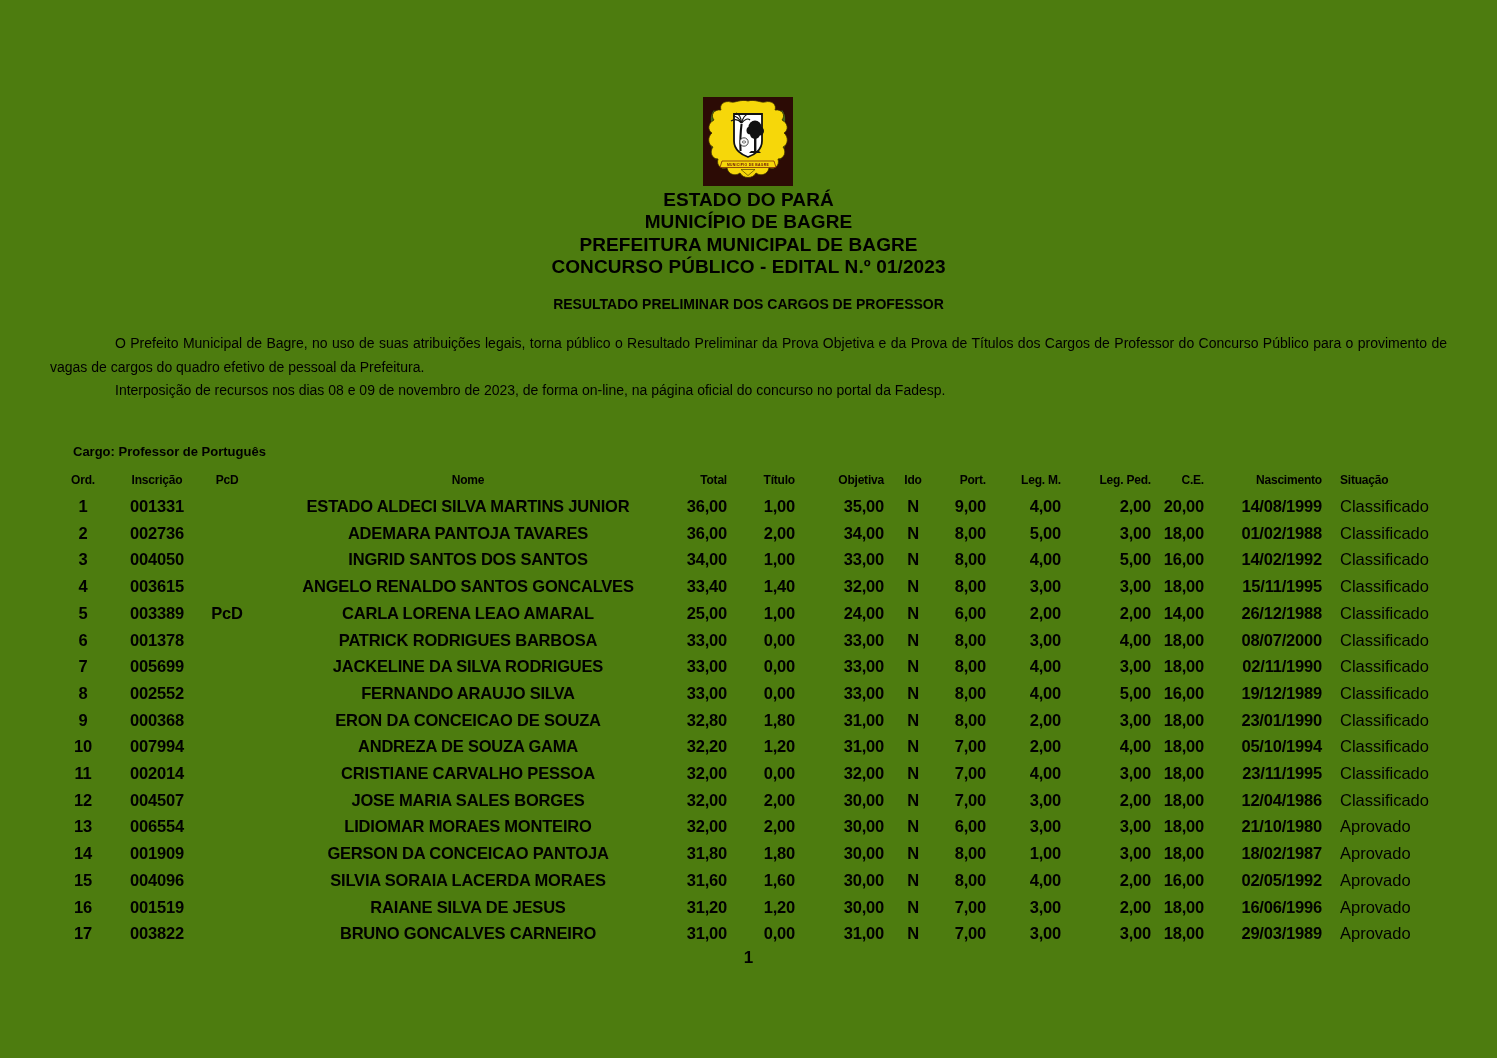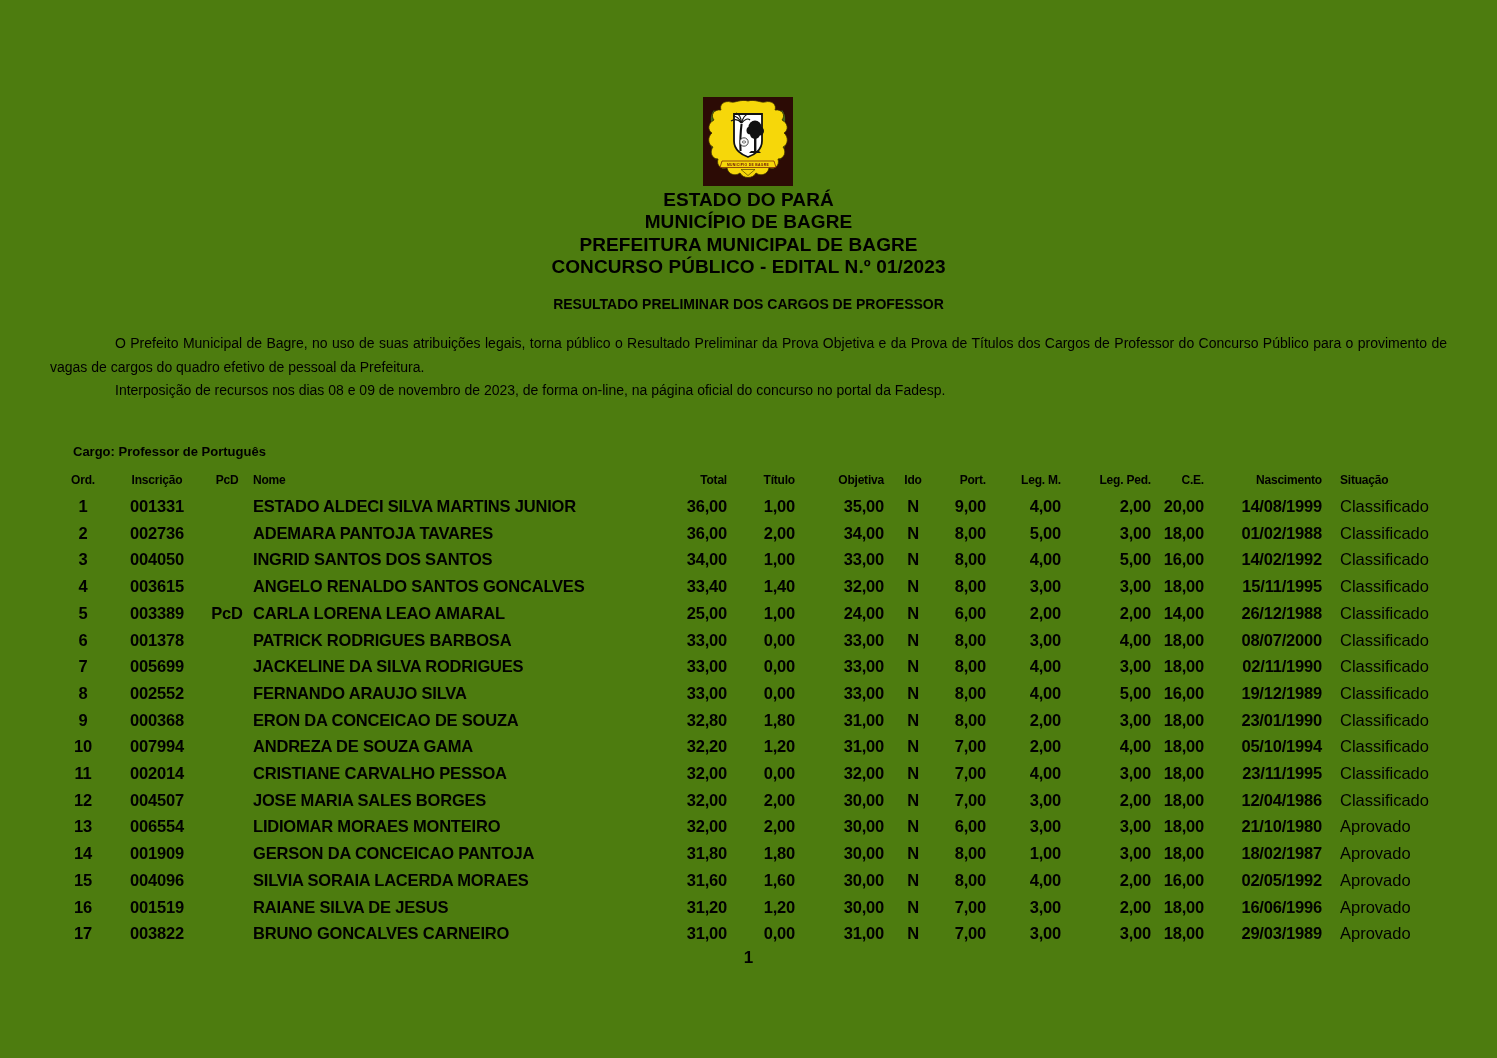--- a/index.html
+++ b/index.html
@@ -73,21 +73,21 @@
     vertical-align: middle;
   }
   table.results thead th { height: 25px; line-height: 25px; font-size: 12px; }
   table.results tbody td { height: 26.7px; line-height: 26.7px; }
 
   .results th:nth-child(1), .results td:nth-child(1),
   .results th:nth-child(2), .results td:nth-child(2),
   .results th:nth-child(3), .results td:nth-child(3),
   .results th:nth-child(8), .results td:nth-child(8) { text-align: center; }
 
-  .results th:nth-child(4), .results td:nth-child(4) { text-align: left; padding-left: 4px; }
+  .results th:nth-child(4), .results td:nth-child(4) { text-align: center; padding-left: 4px; }
 
   .results th:nth-child(5),  .results td:nth-child(5),
   .results th:nth-child(6),  .results td:nth-child(6),
   .results th:nth-child(7),  .results td:nth-child(7),
   .results th:nth-child(9),  .results td:nth-child(9),
   .results th:nth-child(10), .results td:nth-child(10),
   .results th:nth-child(11), .results td:nth-child(11),
   .results th:nth-child(12), .results td:nth-child(12),
   .results th:nth-child(13), .results td:nth-child(13) { text-align: right; padding-right: 4px; }
 

